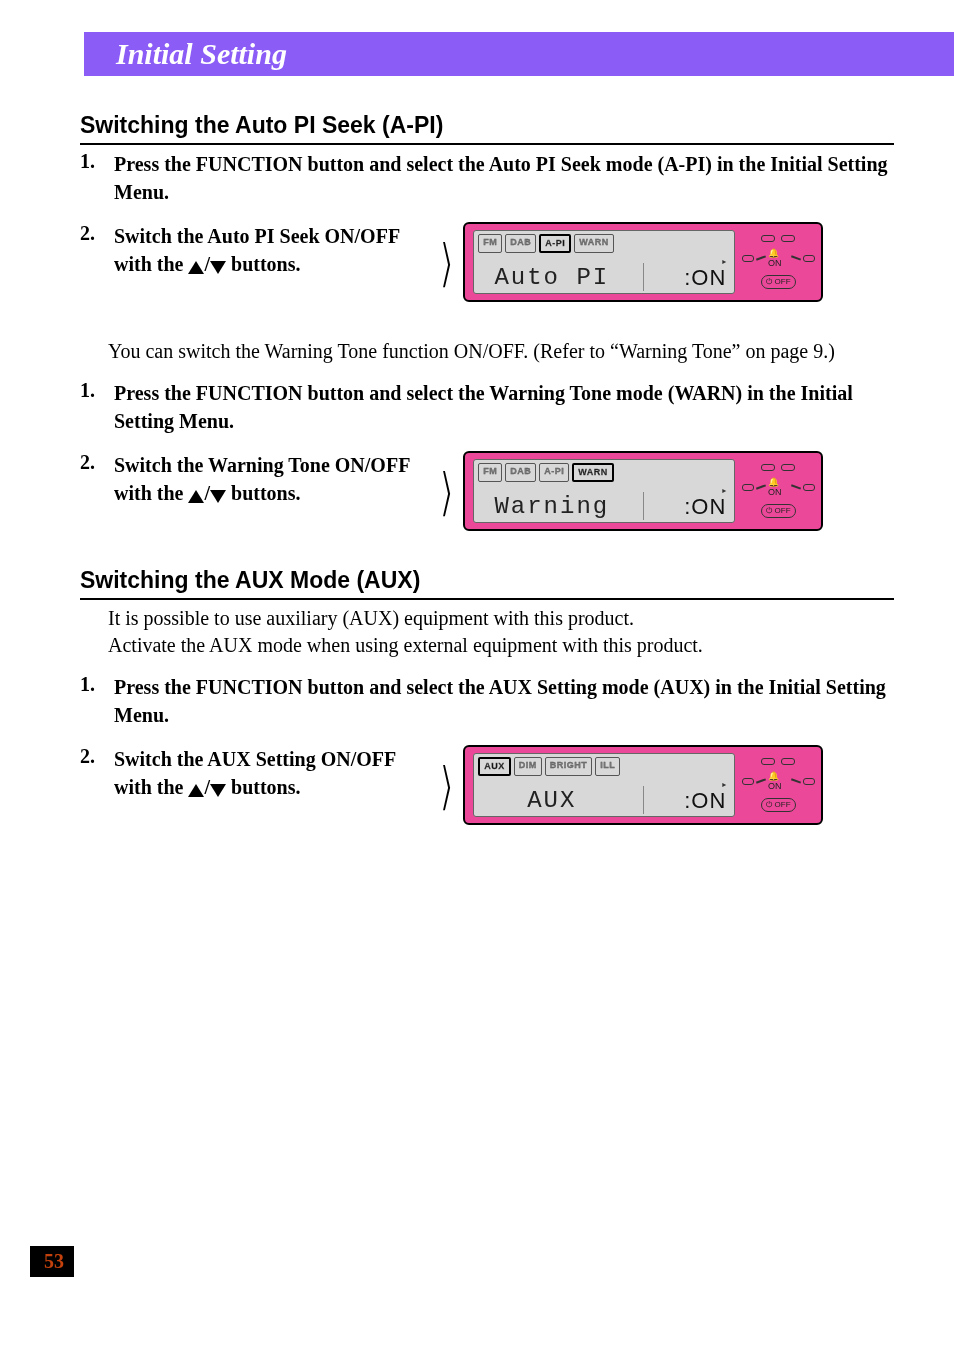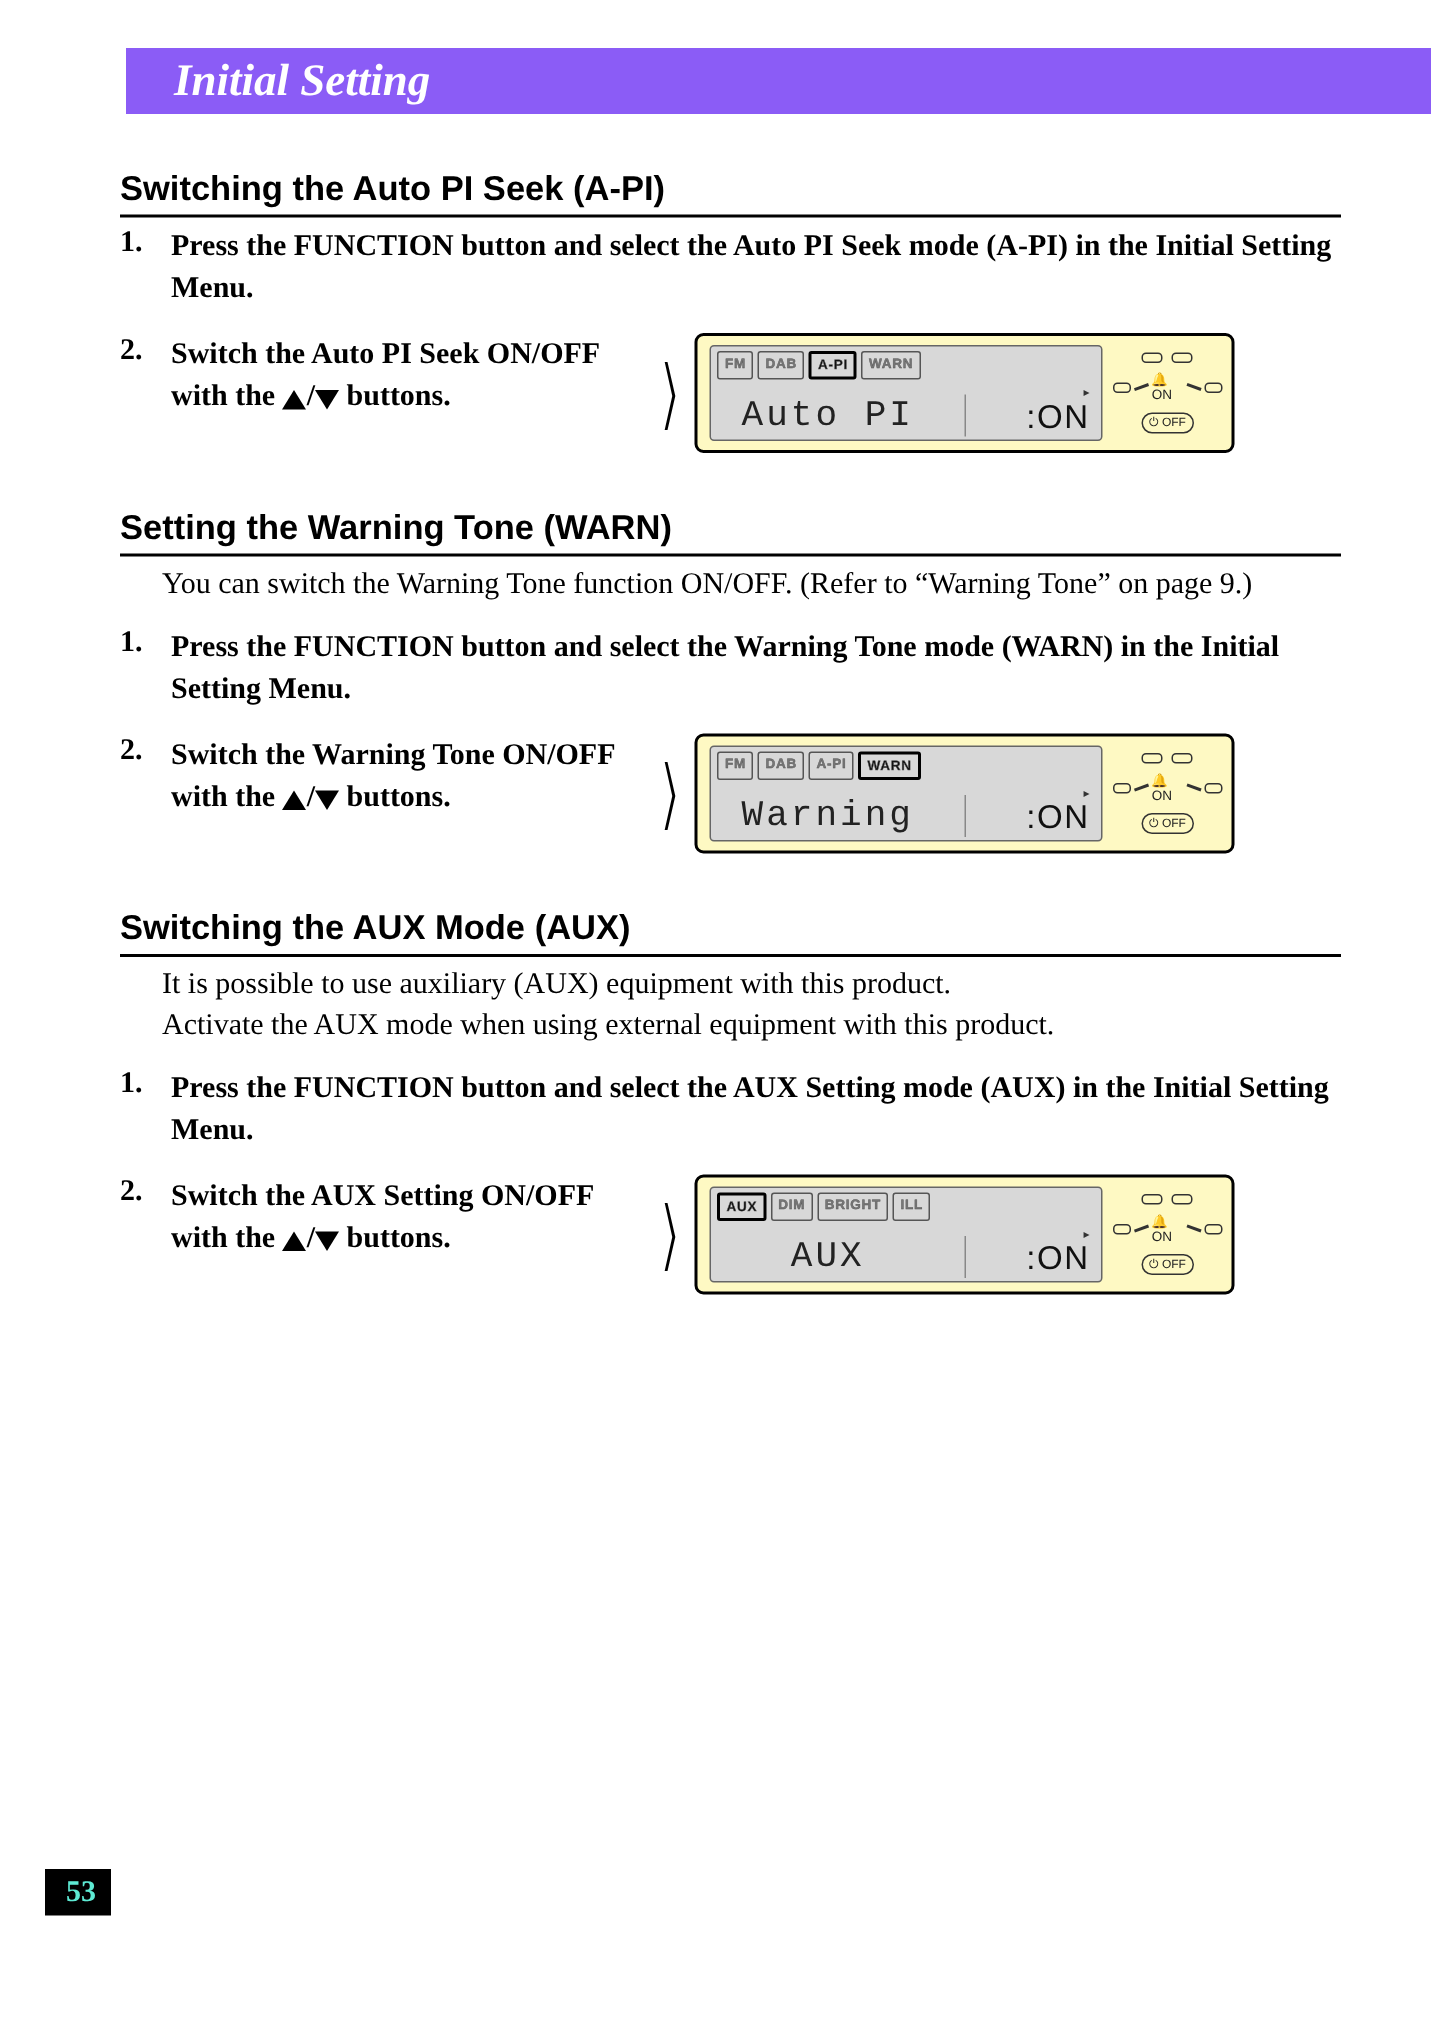--- a/index.html
+++ b/index.html
@@ -20,21 +20,21 @@
 
   .step-row { display: flex; align-items: flex-start; gap: 24px; }
   .step-row .step-text { width: 300px; }
 
   .lcd-wrap { display: flex; align-items: center; gap: 8px; }
   .chev { font-size: 52px; transform: scaleX(0.5); color: #000; line-height: 1; font-family: Arial, sans-serif; }
 
   
   .lcd {
     width: 360px; height: 80px; border: 2px solid #000; border-radius: 6px;
-    background: #fef9c3;
+    background: #ec4899;
     display: flex; padding: 6px 8px; gap: 8px;
     font-family: Arial, Helvetica, sans-serif;
   }
   .lcd-main { flex: 1; border: 1.5px solid #666; border-radius: 3px; background: #d8d8d8; display: flex; flex-direction: column; }
   .lcd-tabs { display: flex; gap: 3px; padding: 3px 4px 0 4px; height: 22px; }
   .lcd-tab {
     font-size: 9px; font-weight: bold; letter-spacing: 0.5px;
     border: 1px solid #555; border-radius: 2px; padding: 1px 4px; line-height: 12px;
     color: #777; background: #d8d8d8;
     -webkit-text-stroke: 0.3px #555;
@@ -56,21 +56,21 @@
   .ray2 { transform: rotate(20deg); }
   .badge { border:1px solid #333; border-radius: 8px; padding: 1px 4px; font-size:8px; display:flex; align-items:center; gap:2px; }
 
   .tri-up, .tri-down { display:inline-block; width:0; height:0; vertical-align: -3px; }
   .tri-up { border-left:8px solid transparent; border-right:8px solid transparent; border-bottom:13px solid #000; }
   .tri-down { border-left:8px solid transparent; border-right:8px solid transparent; border-top:13px solid #000; }
   .slash { font-weight:bold; }
 
   .pagenum {
     position: absolute; left: 30px; bottom: 78px;
-    background: #000; color: #5eead4; font-weight: bold; font-family: "Times New Roman", serif;
+    background: #000; color: #c2410c; font-weight: bold; font-family: "Times New Roman", serif;
     font-size: 20px; padding: 4px 10px 4px 14px;
   }
 </style>
 </head>
 <body>
 
 <div class="page">
 
   <div class="titlebar">
     <span>Initial Setting</span>
@@ -126,21 +126,20 @@
                       <span>⏻ OFF</span>
                     </span>
                   </div>
       </div>
     </div>
   </div>
         </div>
       </div>
       </div>
       <div class="section">
-    <div class="section-heading">Setting the Warning Tone (WARN)</div>
     <div class="intro">You can switch the Warning Tone function ON/OFF. (Refer to “Warning Tone” on page 9.)</div>
         <div class="step">
         <div class="step-num">1.</div>
         <div class="step-body">
             <div class="step-text">Press the FUNCTION button and select the Warning Tone mode (WARN) in the Initial Setting Menu.</div>
           </div>
       </div>
         <div class="step">
         <div class="step-num">2.</div>
         <div class="step-body step-row">

